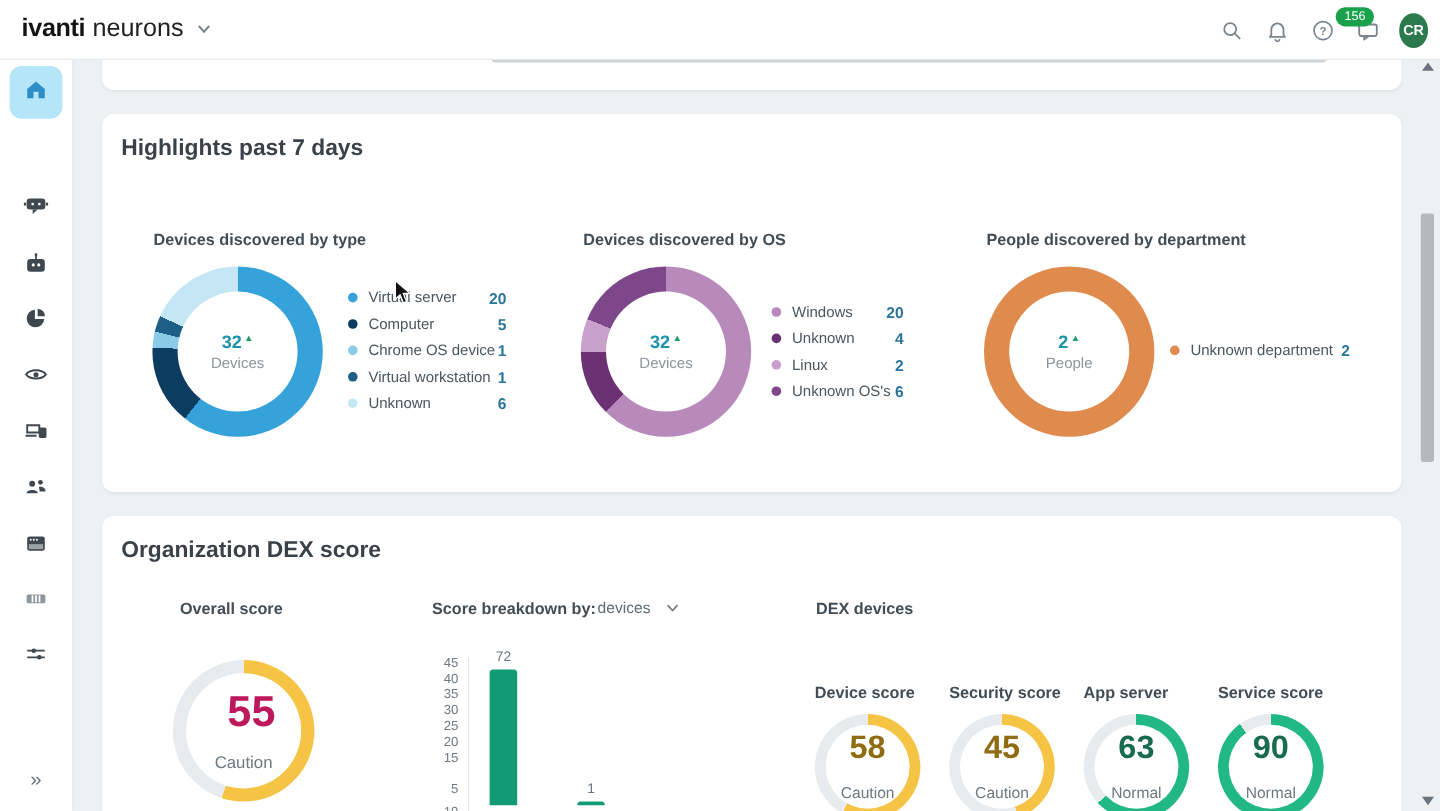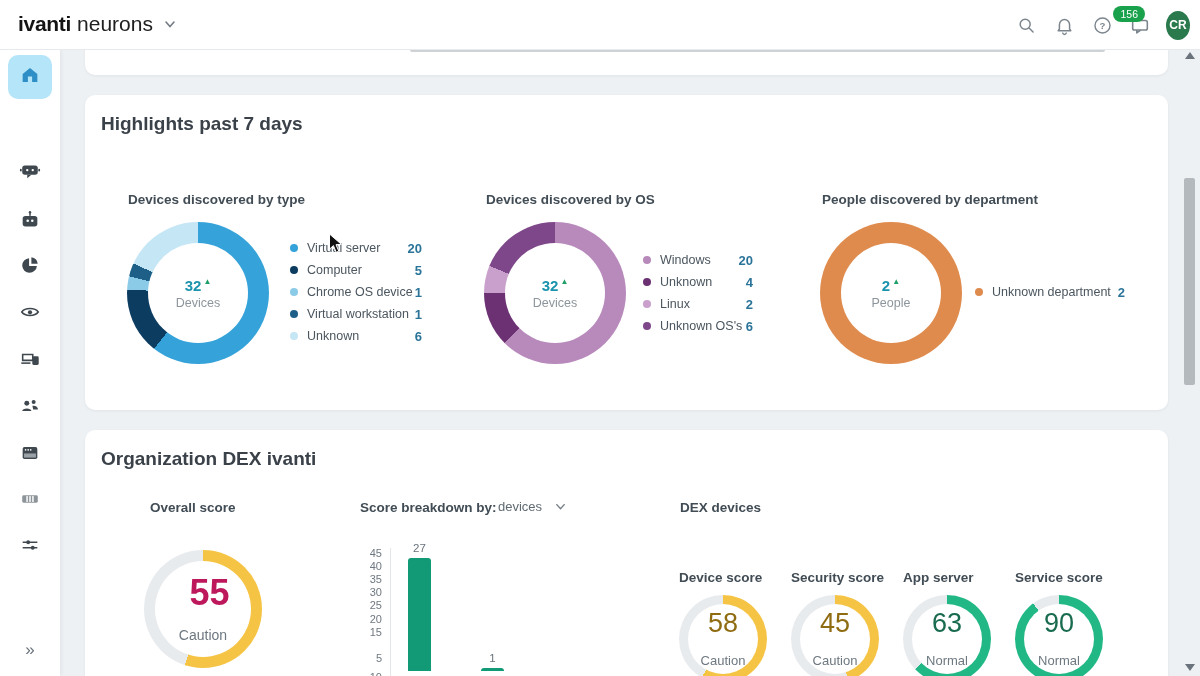--- a/index.html
+++ b/index.html
@@ -51,21 +51,21 @@
   .dot { width:8px; height:8px; border-radius:50%; margin-right:9px; flex:none; }
   .llabel { font-size:12.5px; color:#4b565f; white-space:nowrap; }
   .lvalue { margin-left:auto; font-size:13px; font-weight:700; color:#2b7499; }
   
   .gauge { position:absolute; border-radius:50%; }
   .gauge .ghole { position:absolute; background:#fff; border-radius:50%;
                   display:flex; flex-direction:column; align-items:center; justify-content:center; }
   .g-lg { width:118px; height:118px; } .g-lg .ghole { inset:11px; }
   .g-sm { width:88px; height:88px; } .g-sm .ghole { inset:9px; }
   .g-lg .gnum { font-size:36px; font-weight:700; line-height:1; }
-  .g-sm .gnum { font-size:27px; font-weight:400; line-height:1; }
+  .g-sm .gnum { font-size:27px; font-weight:700; line-height:1; }
   .gstatus { font-size:13px; color:#6e7880; margin-top:16px; }
   .ins-block { position:absolute; width:112px; }
   .ins-title { font-size:13.5px; font-weight:700; color:#414c55; white-space:nowrap; }
   .ins-block .gauge { position:relative; margin-top:10px; }
   
   .barchart { position:absolute; left:275px; top:110px; width:320px; height:170px; }
   .axis { position:absolute; left:30px; top:8px; width:1px; height:162px; background:#e4e7ea; }
   .tick { position:absolute; left:0; width:22px; text-align:right; font-size:11px; color:#6f7880; }
   .vbar { position:absolute; border-radius:3px 3px 0 0; }
   .vbar-label { position:absolute; text-align:center; font-size:11.5px; color:#6a737b; }
@@ -293,21 +293,21 @@
   <div class="legend" style="left:890px; top:189px; width:150px">
     <div class="lrow">
         <span class="dot" style="background: rgb(223, 139, 77);"></span>
         <span class="llabel">Unknown department</span>
         <span class="lvalue">2</span>
       </div>
   </div>
 </div>
 
 <div class="card card2">
-  <h2 style="top:18px">Organization DEX ivanti</h2>
+  <h2 style="top:18px">Organization DEX score</h2>
 
   <div class="subt" style="left:65px; top:70px">Overall score</div>
   <div class="gauge g-lg" style="left: 59px; top: 120px; background: conic-gradient(rgb(246, 196, 68) 0deg, rgb(246, 196, 68) 55%, rgb(232, 235, 238) 55%, rgb(232, 235, 238) 100%);">
     <div class="ghole">
       <div class="gnum" style="color: #be185d; margin-left: 13px;">55</div>
       <div class="gstatus" style="font-size:14px">Caution</div>
     </div>
   </div>
 
   <div class="subt" style="left:275px; top:70px">Score breakdown by:</div>
@@ -325,21 +325,21 @@
   <div class="tick" style="top: 6.875px;">45</div>
       <div class="tick" style="top: 20px;">40</div>
       <div class="tick" style="top: 33.125px;">35</div>
       <div class="tick" style="top: 46.25px;">30</div>
       <div class="tick" style="top: 59.375px;">25</div>
       <div class="tick" style="top: 72.5px;">20</div>
       <div class="tick" style="top: 85.625px;">15</div>
       <div class="tick" style="top: 98.75px; margin-top: 32px;">10</div>
       <div class="tick" style="top: 111.875px;">5</div>
       <div class="vbar" style="left: 48px; width: 23px; top: 18.125px; height: 112.875px; background: rgb(18, 154, 118);"></div>
-      <div class="vbar-label" style="left: 38px; width: 43px; top: 2.125px;">27</div>
+      <div class="vbar-label" style="left: 38px; width: 43px; top: 2.125px;">72</div>
       <div class="vbar" style="left: 121px; width: 23px; top: 128.375px; height: 2.625px; background: rgb(18, 154, 118);"></div>
       <div class="vbar-label" style="left: 111px; width: 43px; top: 112.375px;">1</div>
     </div>
 
   <div class="subt" style="left:595px; top:70px">DEX devices</div>
 
   <div class="ins-block" style="left:594px; top:140px">
     <div class="ins-title">Device score</div>
     <div class="gauge g-sm" style="background: conic-gradient(rgb(246, 196, 68) 0deg, rgb(246, 196, 68) 58%, rgb(232, 235, 238) 58%, rgb(232, 235, 238) 100%);">
       <div class="ghole">

